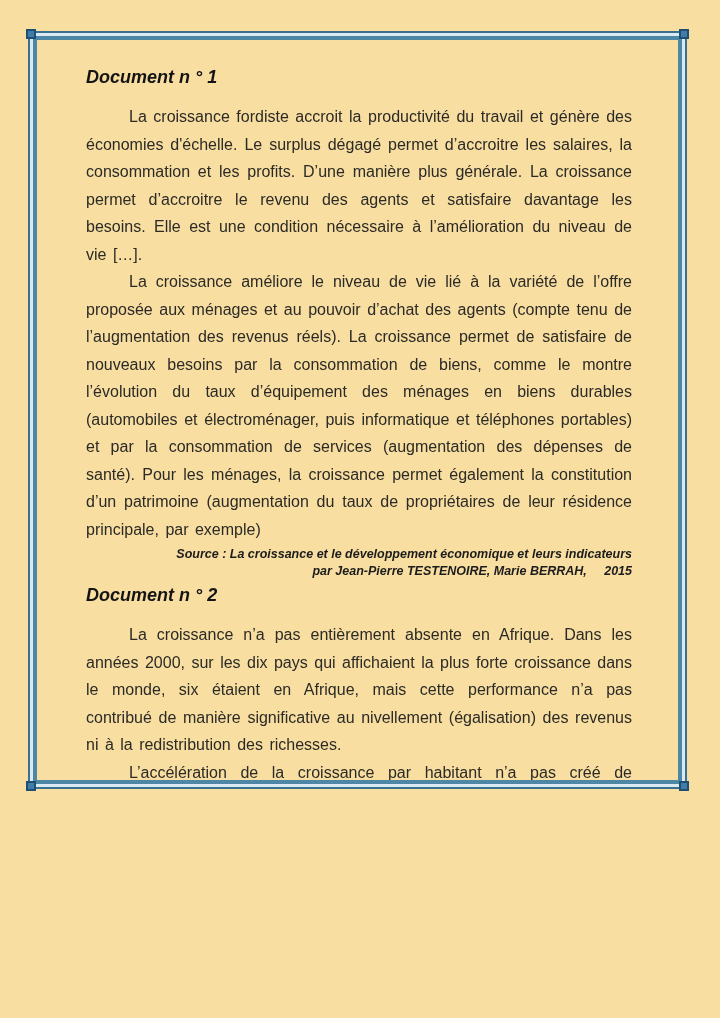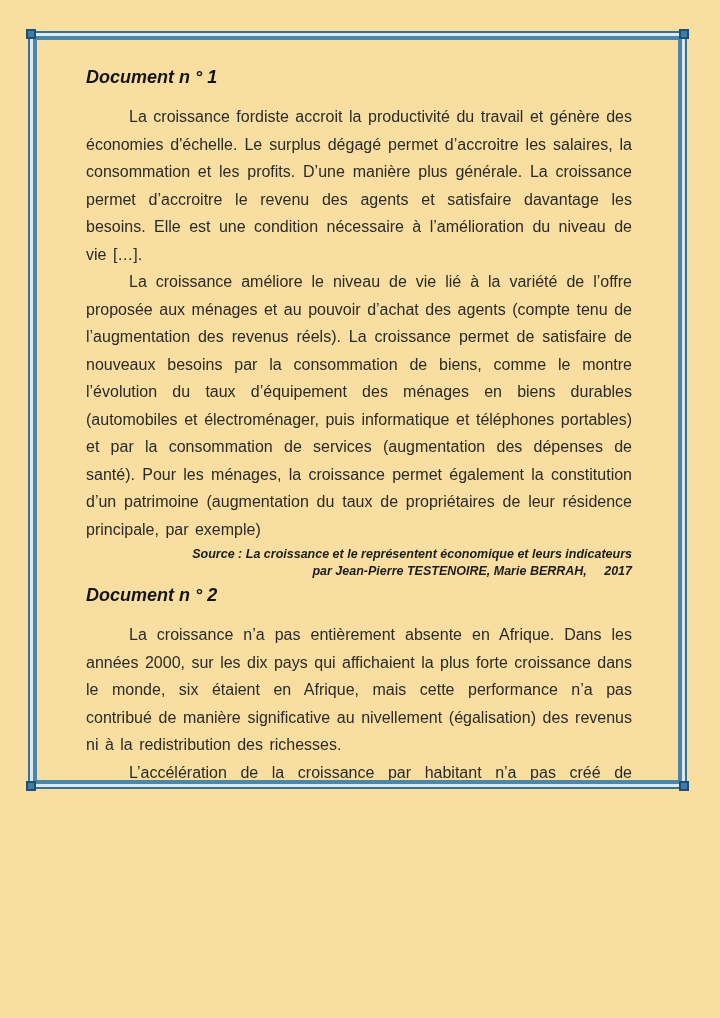--- a/index.html
+++ b/index.html
@@ -91,22 +91,22 @@
     <div class="corner tr"></div>
     <div class="corner bl"></div>
     <div class="corner br"></div>
     <div class="frame-inner">
 
       <section>
         <div class="doc-title">Document n ° 1</div>
         <p class="body-para">La croissance fordiste accroit la productivité du travail et génère des économies d'échelle. Le surplus dégagé permet d’accroitre les salaires, la consommation et les profits. D’une manière plus générale. La croissance permet d’accroitre le revenu des agents et satisfaire davantage les besoins. Elle est une condition nécessaire à l’amélioration du niveau de vie […].</p>
         <p class="body-para">La croissance améliore le niveau de vie lié à la variété de l’offre proposée aux ménages et au pouvoir d’achat des agents (compte tenu de l’augmentation des revenus réels). La croissance permet de satisfaire de nouveaux besoins par la consommation de biens, comme le montre l’évolution du taux d’équipement des ménages en biens durables (automobiles et électroménager, puis informatique et téléphones portables) et par la consommation de services (augmentation des dépenses de santé). Pour les ménages, la croissance permet également la constitution d’un patrimoine (augmentation du taux de propriétaires de leur résidence principale, par exemple)</p>
         <div class="source-block">
-          <div class="source-line">Source : La croissance et le représentent économique et leurs indicateurs</div>
-          <div class="source-line">par Jean-Pierre TESTENOIRE, Marie BERRAH,     2017</div>
+          <div class="source-line">Source : La croissance et le développement économique et leurs indicateurs</div>
+          <div class="source-line">par Jean-Pierre TESTENOIRE, Marie BERRAH,     2015</div>
         </div>
       </section>
 
       <section>
         <div class="doc-title second">Document n ° 2</div>
         <p class="body-para">La croissance n’a pas entièrement absente en Afrique. Dans les années 2000, sur les dix pays qui affichaient la plus forte croissance dans le monde, six étaient en Afrique, mais cette performance n’a pas contribué de manière significative au nivellement (égalisation) des revenus ni à la redistribution des richesses.</p>
         <p class="body-para">L’accélération de la croissance par habitant n’a pas créé de possibilités d’emploi suffisantes pour les jeunes, qui constituent la majorité des pauvres, parmi lesquels les plus démunis sont les jeunes femmes et les jeunes ruraux ; alors que, en moyenne, 72 % des jeunes dans les pays d’Afrique, vivent avec moins de 2 dollars par jour, au Nigéria, en Ethiopie ,en Ouganda, en Zambie et en Burundi, l’incidence de la pauvreté chez les jeunes s’établit à 80 % […].En Afrique, 60,8 % de la population est pauvre (&lt; 2 $ par jour) et détient 36,5 % du revenu total ; tandis que les riches (&lt; 20 $ par jour) représentent 4,8 % de la population et se partagent 18,8 % du revenu total. La récente croissance impressionnante n’a réduit ni la pauvreté généralisée ni les inégalités de revenus qui continuent de prévaloir sur tout le continent.</p>
 
       </section>
 

